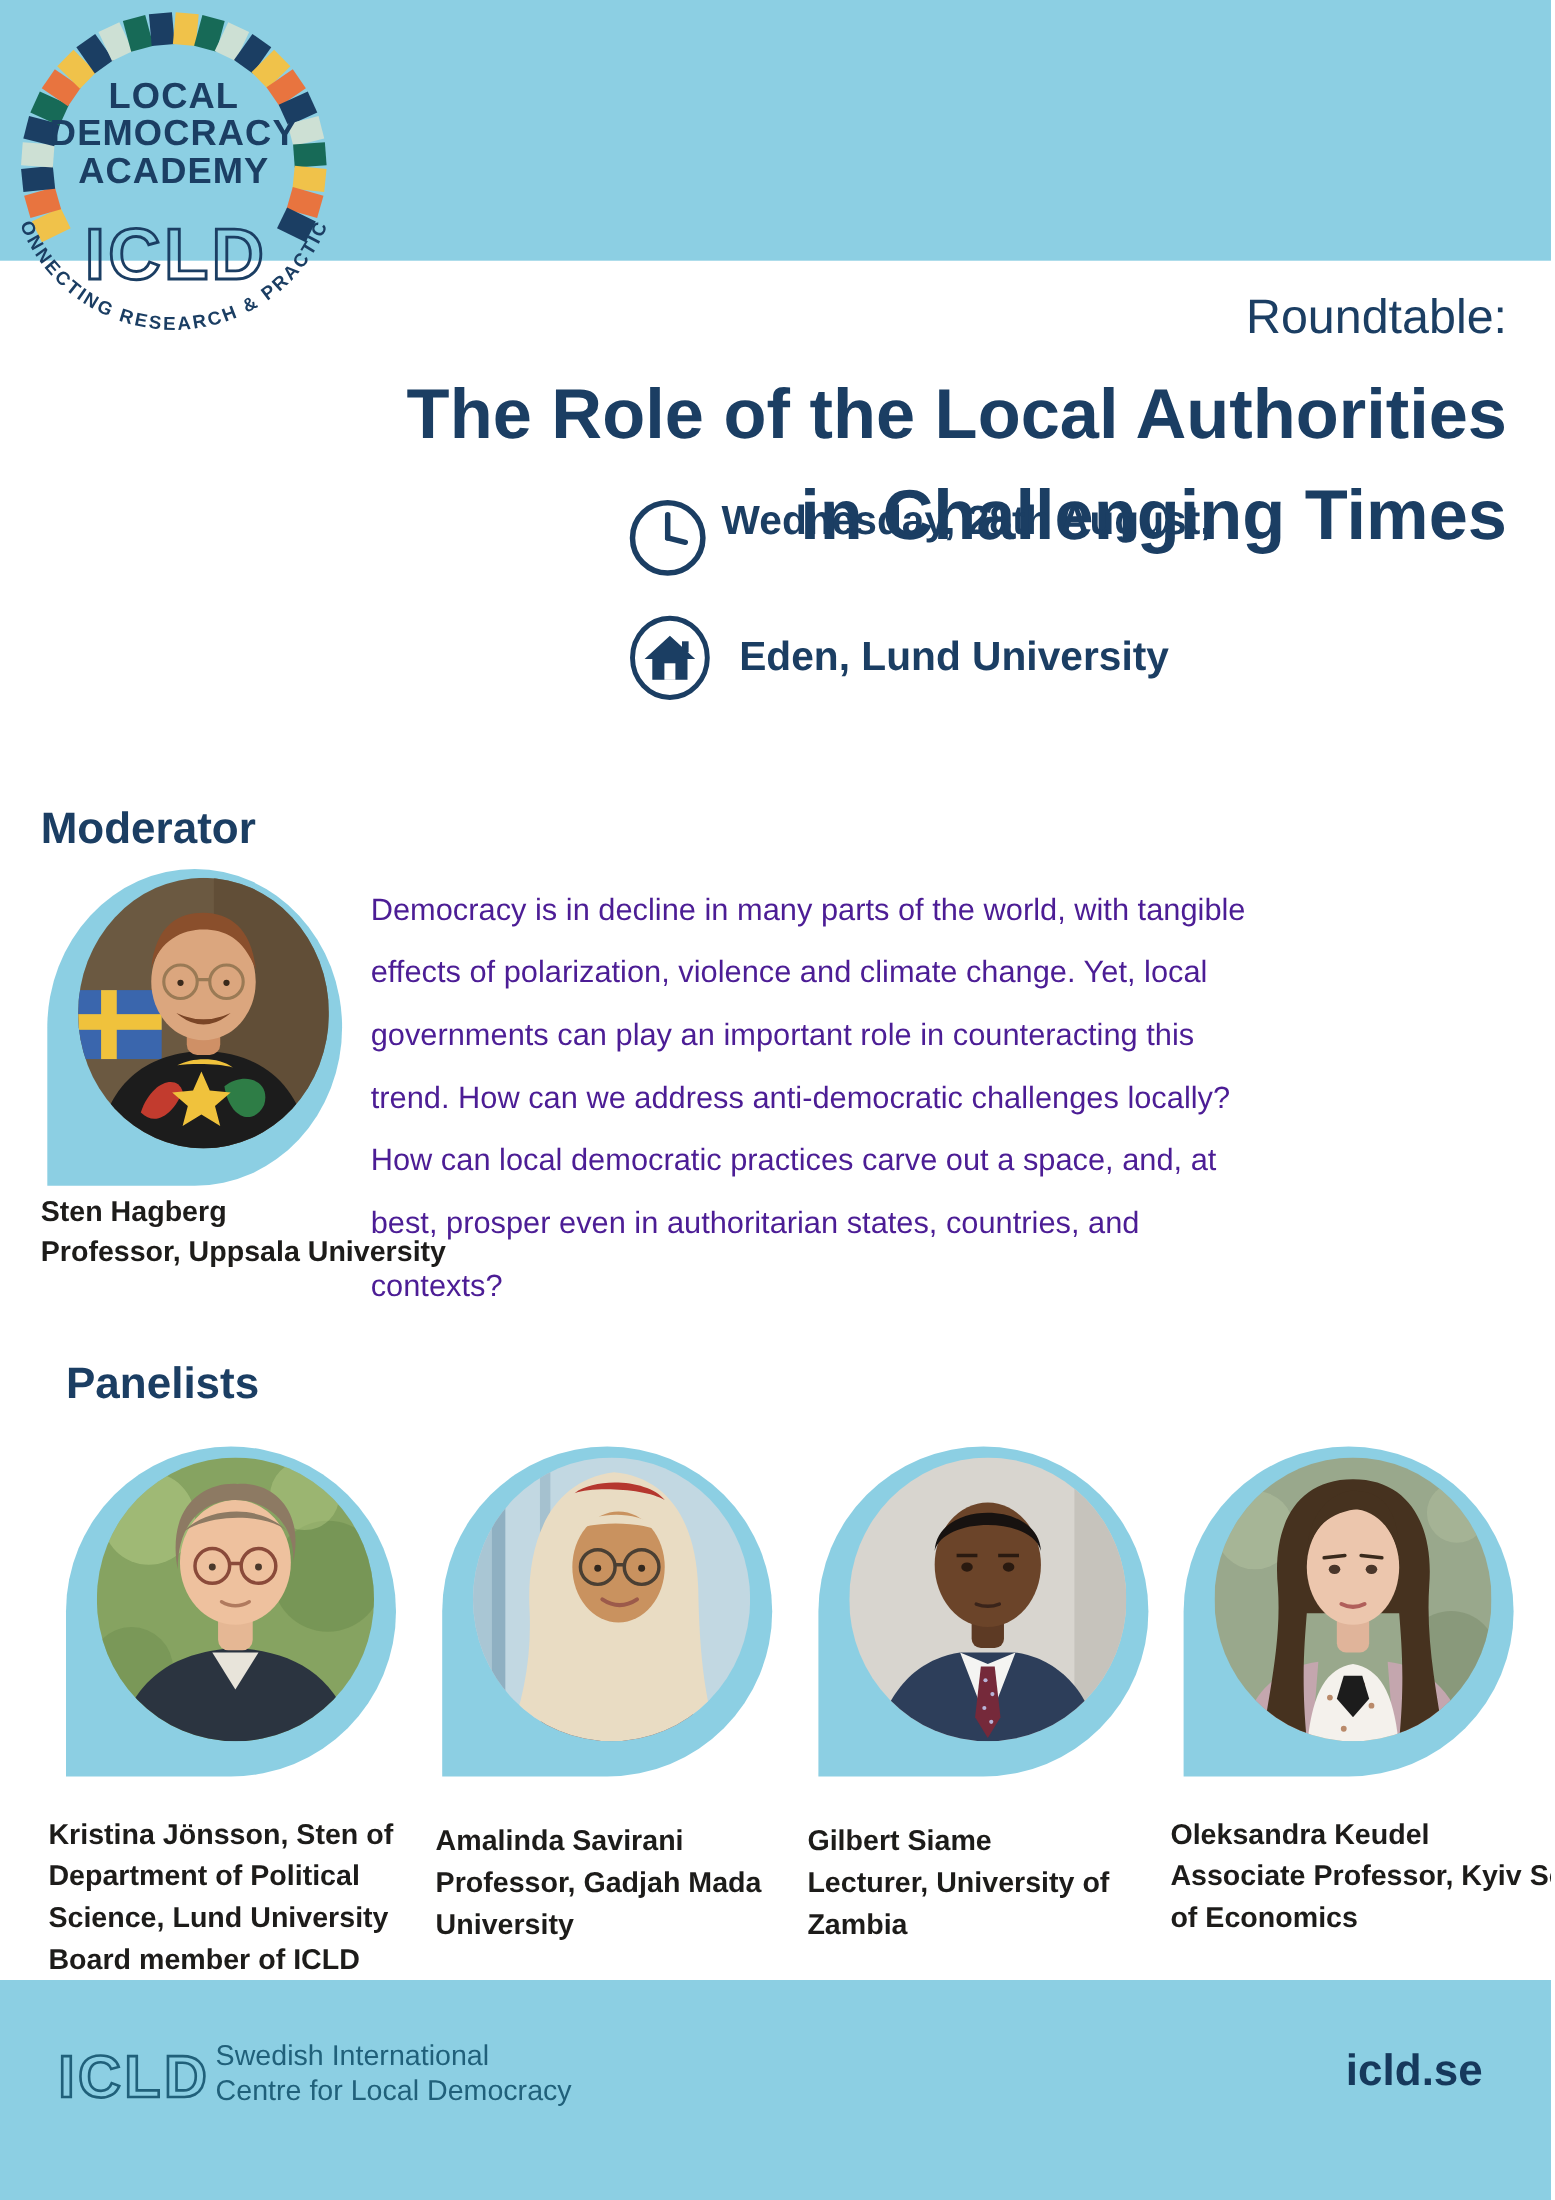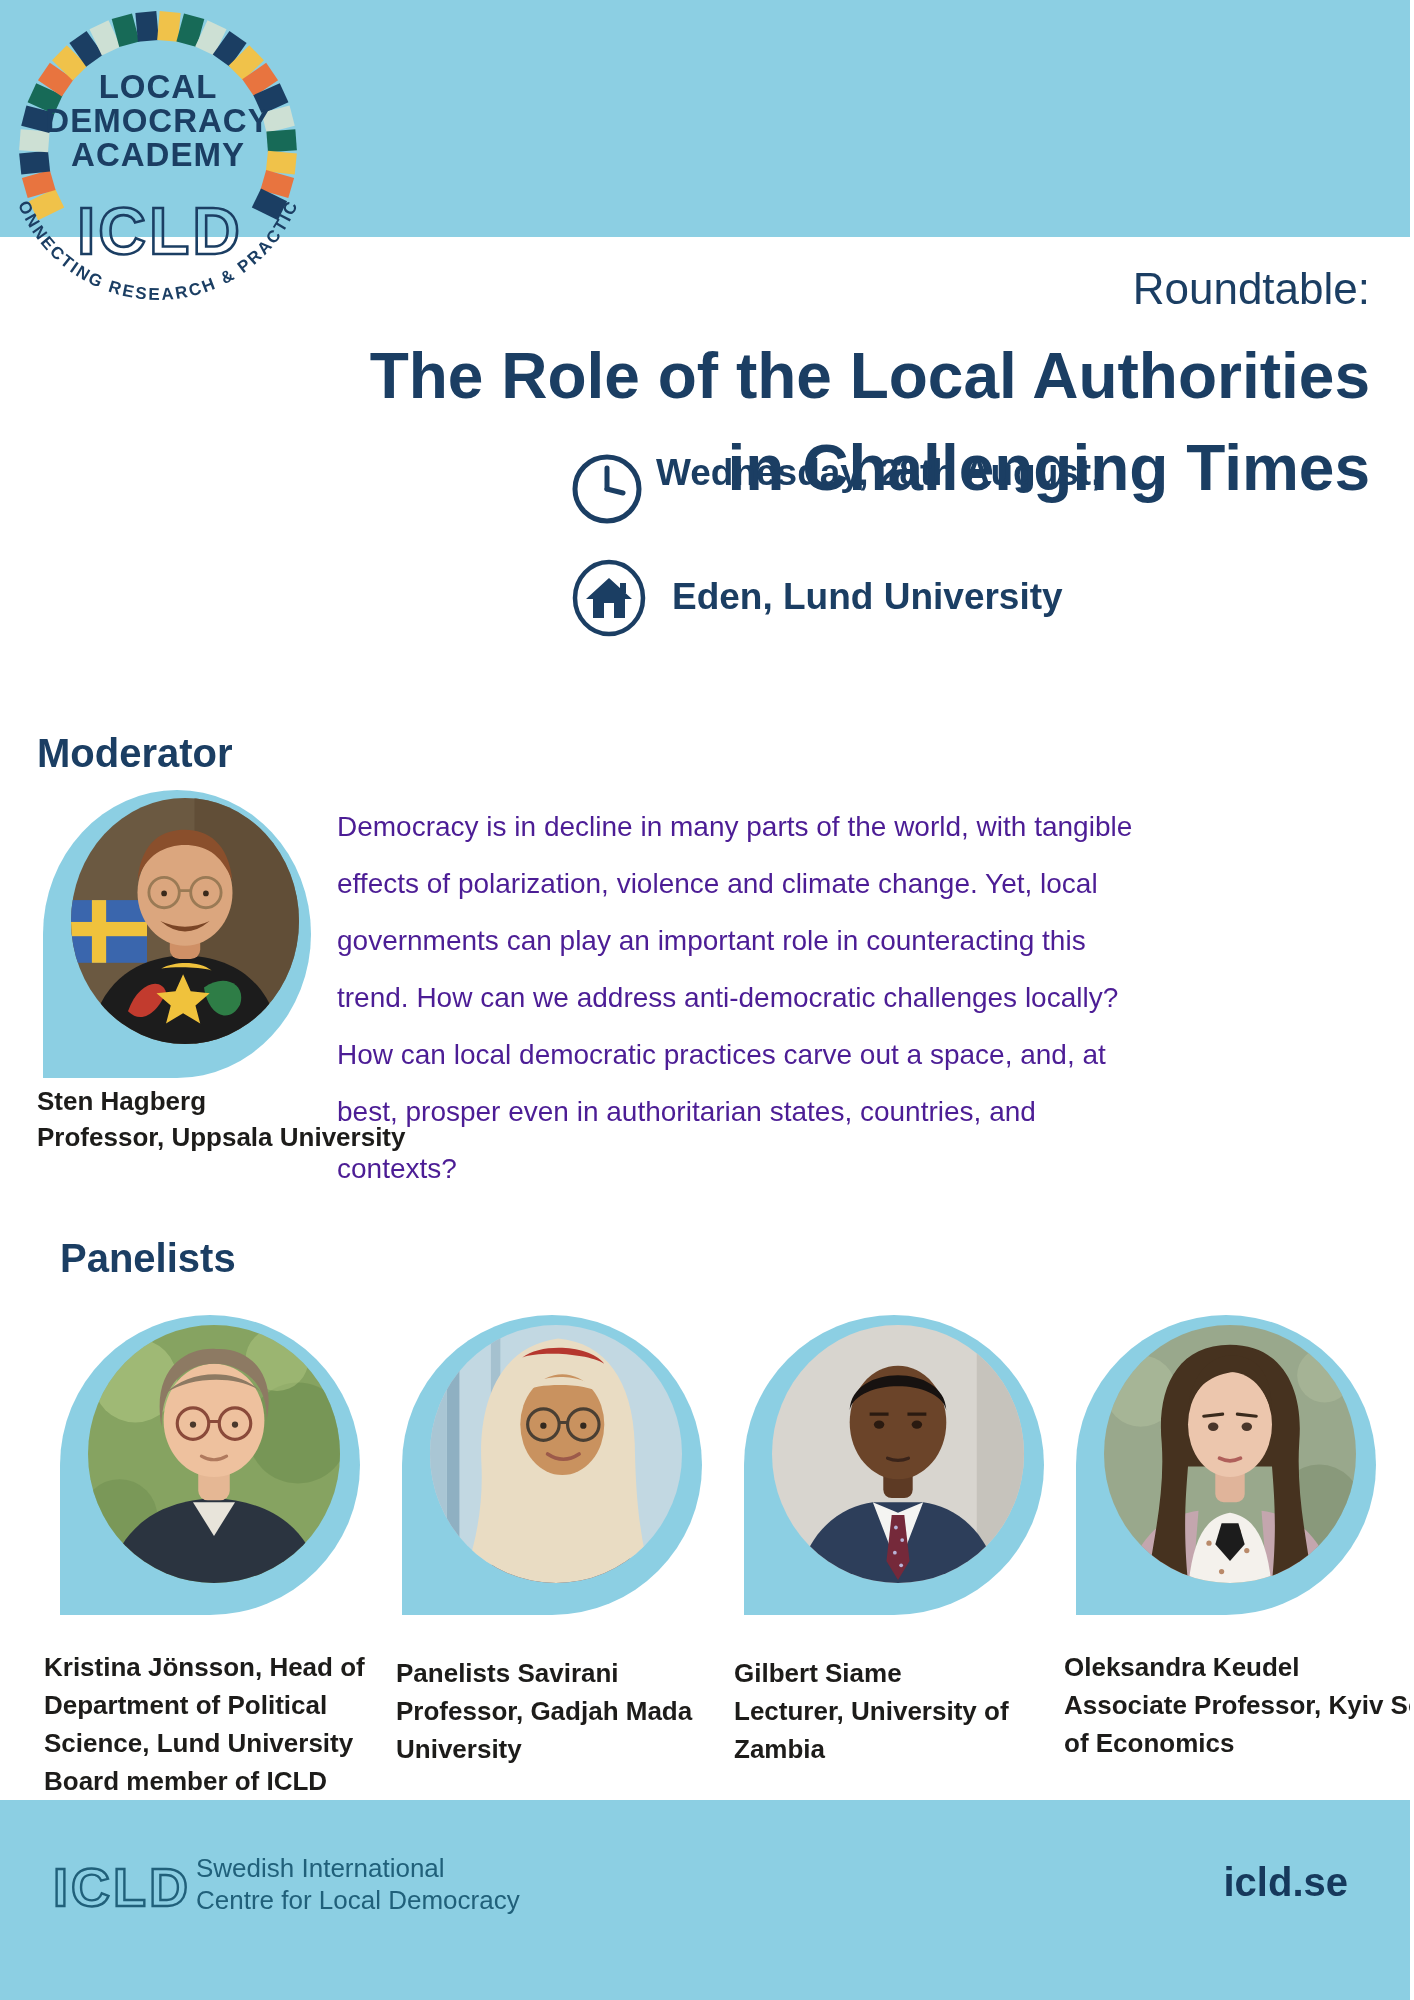--- a/index.html
+++ b/index.html
@@ -260,27 +260,27 @@
         <ellipse cx="104" cy="104" rx="5" ry="4" fill="#4a362a"></ellipse>
         <ellipse cx="136" cy="104" rx="5" ry="4" fill="#4a362a"></ellipse>
         <path d="M95,94 L113,92" stroke="#3a2a1c" stroke-width="3" stroke-linecap="round"></path>
         <path d="M127,92 L145,94" stroke="#3a2a1c" stroke-width="3" stroke-linecap="round"></path>
         <path d="M110,134 Q120,139 130,134" fill="none" stroke="#b05f5a" stroke-width="3.5" stroke-linecap="round"></path>
       </svg>
     </div>
   </div>
 
   <div class="caption panel-cap" style="left:44px;top:1648px">
-    <div>Kristina Jönsson, Head of</div>
+    <div>Kristina Jönsson, Sten of</div>
     <div>Department of Political</div>
     <div>Science, Lund University</div>
     <div>Board member of ICLD</div>
   </div>
   <div class="caption panel-cap" style="left:396px;top:1654px">
-    <div>Panelists Savirani</div>
+    <div>Amalinda Savirani</div>
     <div>Professor, Gadjah Mada</div>
     <div>University</div>
   </div>
   <div class="caption panel-cap" style="left:734px;top:1654px">
     <div>Gilbert Siame</div>
     <div>Lecturer, University of</div>
     <div>Zambia</div>
   </div>
   <div class="caption panel-cap" style="left:1064px;top:1648px">
     <div>Oleksandra Keudel</div>

